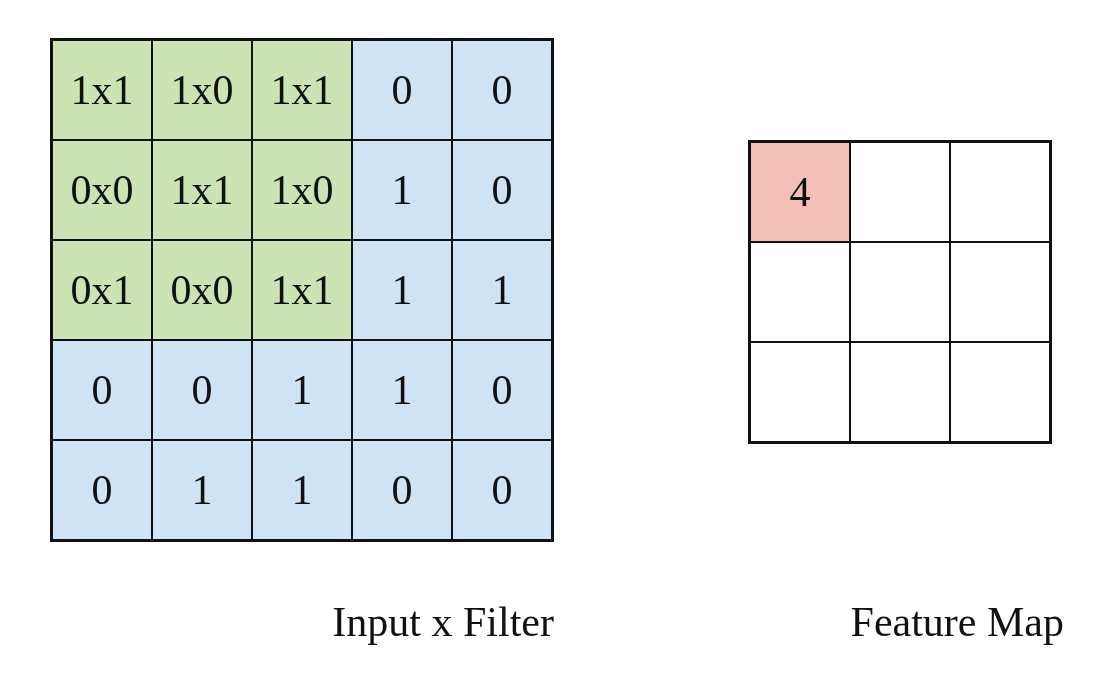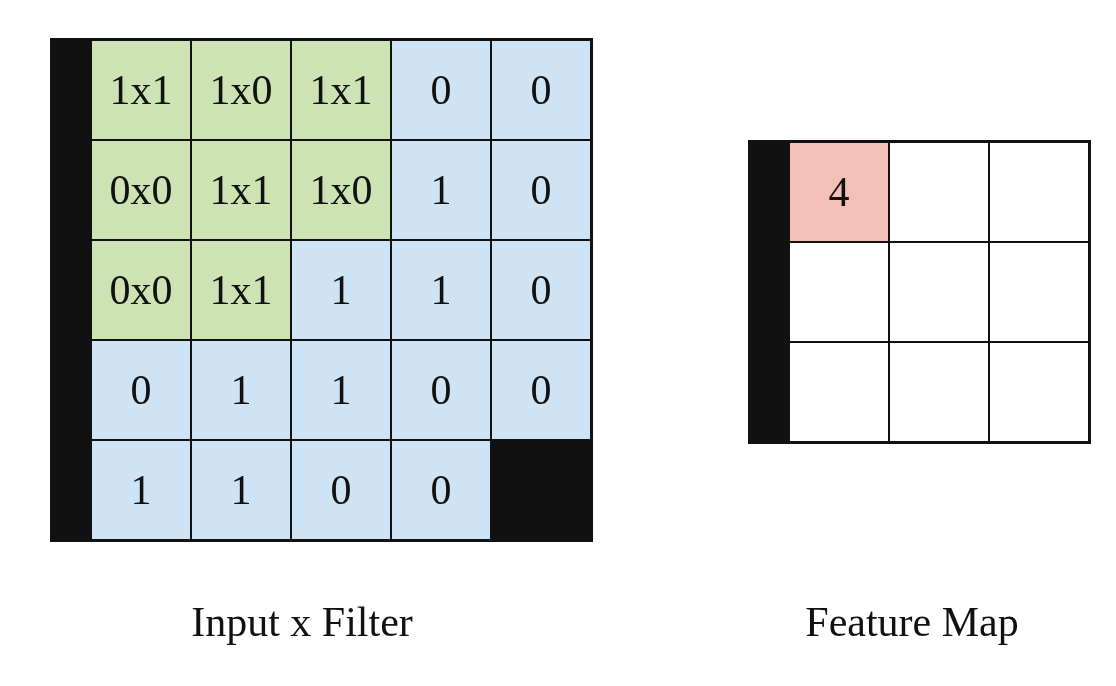--- a/index.html
+++ b/index.html
@@ -16,21 +16,20 @@
     overflow: hidden;
   }
   .grid {
     position: absolute;
     display: grid;
     gap: 2px;
     background: var(--grid-line, #111111);
     border: 3px solid var(--grid-line, #111111);
     width: max-content;
     height: max-content;
-    padding-left: 39px;
   }
   .grid.cols-5 {
     left: 50px;
     top: 38px;
     grid-template-columns: repeat(5, 98px);
     grid-auto-rows: 98px;
   }
   .grid.cols-3 {
     left: 748px;
     top: 140px;
@@ -45,21 +44,21 @@
     line-height: 1;
     user-select: none;
   }
   .cell.green { background: var(--kernel-overlay, #cde3b4); }
   .cell.blue  { background: var(--input-cell, #cee3f3); }
   .cell.pink  { background: var(--feature-highlight, #f2c0b6); }
   .cell.white { background: var(--feature-cell, #ffffff); }
   .caption {
     position: absolute;
     top: 597px;
-    text-align: center;
+    text-align: right;
     font-size: 42px;
     line-height: 1.2;
     color: var(--text, #111111);
   }
   .caption.input-caption   { left: 50px;  width: 504px; }
   .caption.feature-caption { left: 760px; width: 304px; }
 </style>
 </head>
 <body>
 
@@ -69,20 +68,21 @@
   <div class="cell green">1x1</div>
   <div class="cell blue">0</div>
   <div class="cell blue">0</div>
 
   <div class="cell green">0x0</div>
   <div class="cell green">1x1</div>
   <div class="cell green">1x0</div>
   <div class="cell blue">1</div>
   <div class="cell blue">0</div>
 
+  <div class="cell green">0x1</div>
   <div class="cell green">0x0</div>
   <div class="cell green">1x1</div>
   <div class="cell blue">1</div>
   <div class="cell blue">1</div>
 
   <div class="cell blue">0</div>
   <div class="cell blue">0</div>
   <div class="cell blue">1</div>
   <div class="cell blue">1</div>
   <div class="cell blue">0</div>

